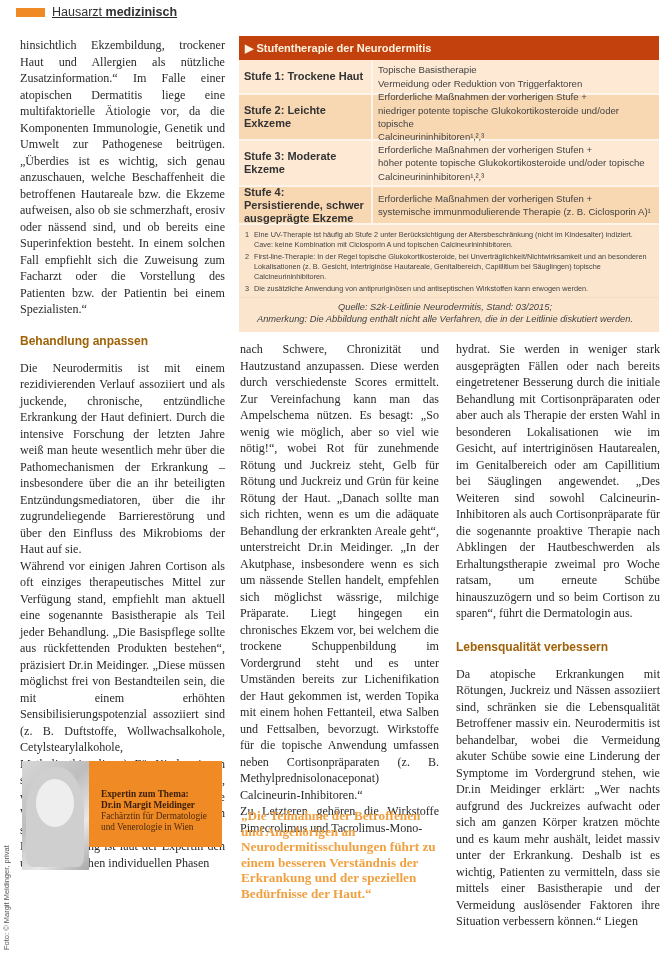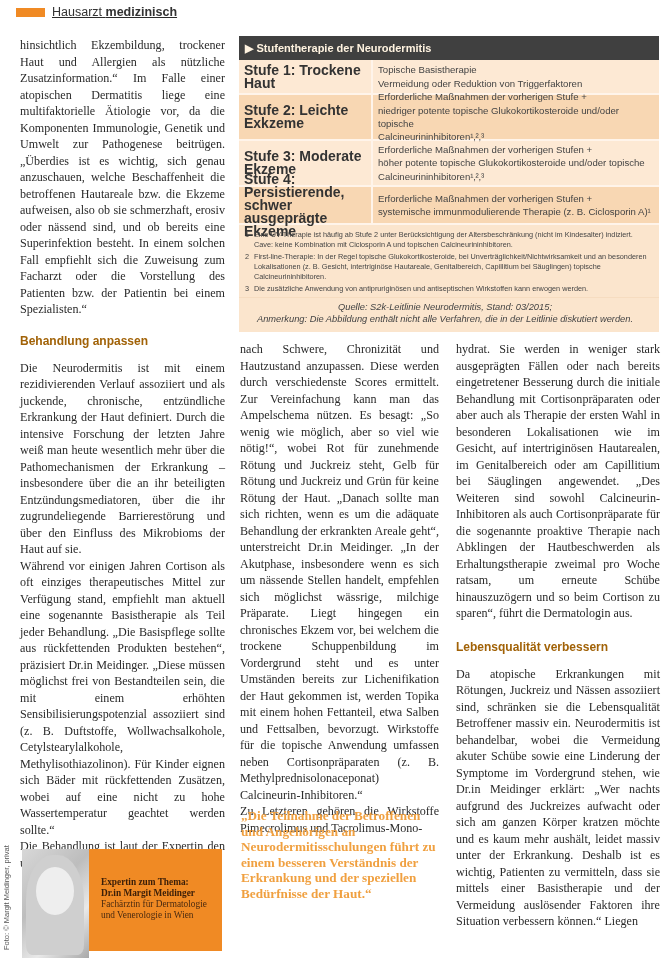--- a/index.html
+++ b/index.html
@@ -11,34 +11,34 @@
   .header .label b { font-weight: bold; }
 
   .col { position: absolute; font-size: 12.1px; line-height: 16.5px; text-align: justify; }
   .col p { margin: 0; hyphens: auto; }
   .col1 { left: 20px; top: 37px; width: 205px; }
   .col2 { left: 240px; top: 341px; width: 199px; }
   .col3 { left: 456px; top: 341px; width: 204px; }
   .h2 { font-family: Liberation Sans, sans-serif; font-weight: bold; font-size: 12px; color: #a16207; line-height: 18px; margin: 14px 0 10px; }
 
   .tbox { position: absolute; left: 239px; top: 36px; width: 420px; height: 296px; background: #fbe5cd; font-family: "Liberation Sans", sans-serif; }
-  .tbox .th { height: 24px; background: #404040; color: #fff3e0; font-weight: bold; font-size: 11px; line-height: 24px; padding-left: 6px; }
+  .tbox .th { height: 24px; background: #c2410c; color: #fff3e0; font-weight: bold; font-size: 11px; line-height: 24px; padding-left: 6px; }
   .tbox .row { display: flex; border-bottom: 2px solid #fff4ea; }
-  .tbox .row .k { width: 134px; padding: 0 5px; font-weight: bold; font-size: 14px; color: #333; display: flex; align-items: center; line-height: 13px; border-right: 2px solid #fff4ea; }
+  .tbox .row .k { width: 134px; padding: 0 5px; font-weight: bold; font-size: 11px; color: #333; display: flex; align-items: center; line-height: 13px; border-right: 2px solid #fff4ea; }
   .tbox .row .v { flex: 1; padding: 13px 5px; font-size: 9.6px; color: #444; line-height: 13.4px; display: flex; flex-direction: column; justify-content: center; }
   .tbox .row.odd { background: #fde9d4; }
   .tbox .row.even { background: #f8d7b3; }
   .fn { padding: 5px 6px 0; font-size: 7.3px; line-height: 10px; color: #444; }
   .fn .f { display: flex; margin-bottom: 2px; }
   .fn .f .n { width: 9px; flex-shrink: 0; }
   .src { text-align: center; padding: 3px 8px 0 0; font-style: italic; font-size: 9.3px; line-height: 12px; color: #444; border-top: 1px solid #f6dcc0; margin-top: 3px; }
 
   .quote { position: absolute; left: 241px; top: 808px; width: 200px; font-weight: bold; font-size: 13.2px; line-height: 15.5px; color: #f0a040; }
 
-  .expert { position: absolute; left: 22px; top: 849px; width: 200px; height: 102px; display: flex; }
+  .expert { position: absolute; left: 22px; top: 761px; width: 200px; height: 86px; display: flex; }
   .photo { width: 67px; height: 109px; background: linear-gradient(135deg, #d8d8d8 0%, #bdbdbd 40%, #e9e9e9 70%, #a8a8a8 100%); position: relative; overflow: hidden; }
   .photo .face { position: absolute; left: 14px; top: 18px; width: 38px; height: 48px; border-radius: 50%; background: #eeeeee; }
   .photo .hair { position: absolute; left: 4px; top: 6px; width: 58px; height: 100px; border-radius: 45% 45% 10% 10%; background: #cfcfcf; }
   .ebox { flex: 1; background: #f08a24; padding: 28px 6px 0 12px; font-size: 9.3px; line-height: 11px; color: #4a2a10; }
   .ebox .t { font-weight: bold; color: #3a1e08; }
   .credit { position: absolute; left: 2px; top: 950px; transform: rotate(-90deg); transform-origin: left top; font-family: "Liberation Sans", sans-serif; font-size: 7.5px; color: #555; white-space: nowrap; }
 
   .footer { position: absolute; left: 22px; top: 958px; font-size: 10.5px; color: #333; display: flex; gap: 29px; }
   .footer .pg { font-family: "Liberation Sans", sans-serif; font-weight: bold; }
   .footer .date { font-weight: bold; }

